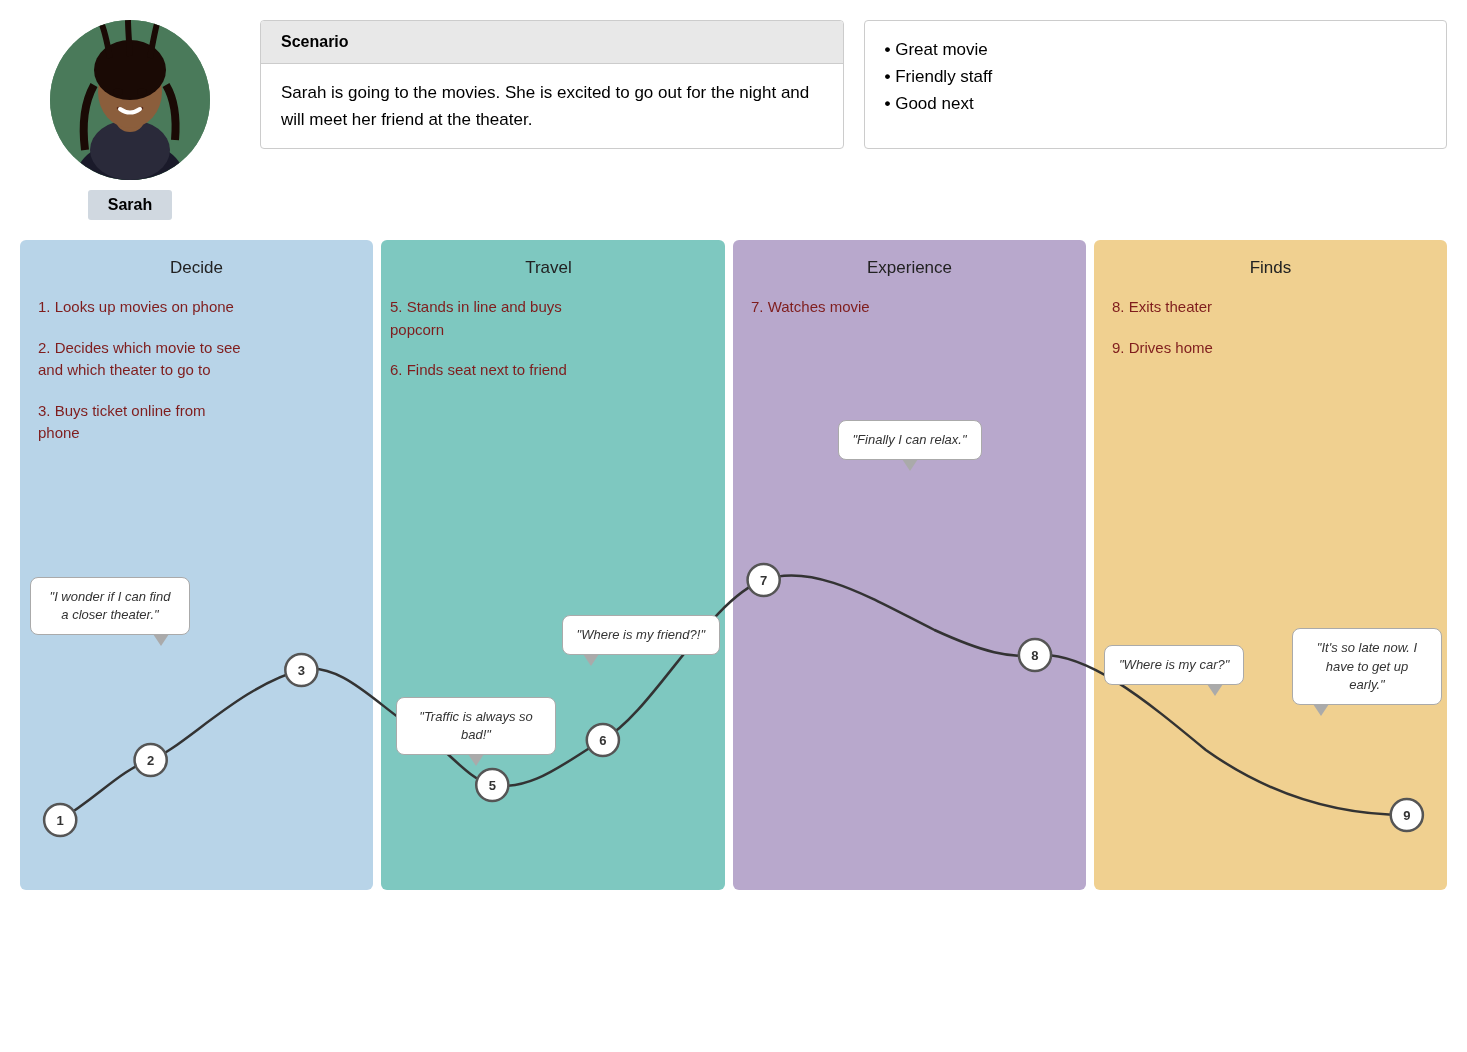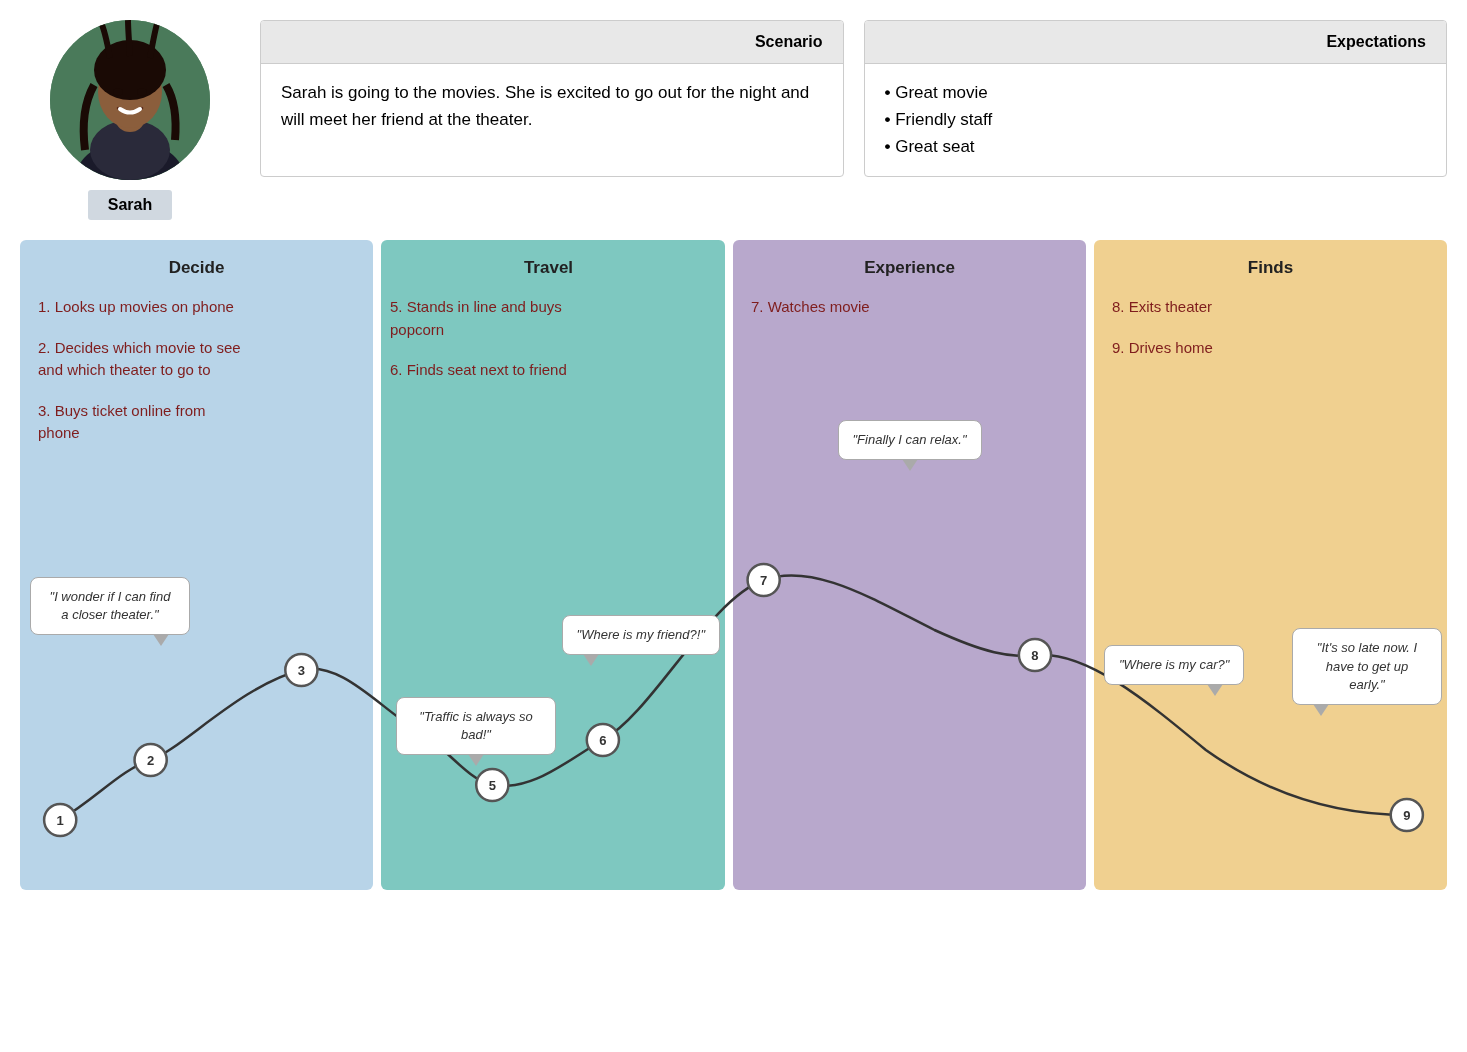--- a/index.html
+++ b/index.html
@@ -59,21 +59,21 @@
       border-radius: 4px;
       padding: 0;
       overflow: hidden;
     }
 
     .info-card-header {
       background: #e8e8e8;
       padding: 12px 20px;
       font-weight: bold;
       font-size: 16px;
-      text-align: right;
+      text-align: left;
       border-bottom: 1.5px solid #ccc;
     }
 
     .info-card-body {
       padding: 15px 20px;
       font-size: 17px;
       line-height: 1.6;
     }
 
     .expectations-list {
@@ -93,21 +93,21 @@
       position: relative;
       min-height: 650px;
     }
 
     .phase-decide { background: #b8d4e8; }
     .phase-travel { background: #7ec8c0; }
     .phase-experience { background: #b8a8cc; }
     .phase-return { background: #f0d090; }
 
     .phase-header {
-      font-weight: bold;
+      font-weight: normal;
       font-size: 17px;
       margin-bottom: 18px;
       text-align: center;
       color: #222;
     }
 
     .step-item {
       font-size: 15px;
       line-height: 1.5;
       margin-bottom: 18px;
@@ -216,26 +216,25 @@
   </div>
 
   <div class="info-cards">
 
     <div class="info-card">
       <div class="info-card-header">Scenario</div>
       <div class="info-card-body">Sarah is going to the movies. She is excited to go out for the night and will meet her friend at the theater.</div>
     </div>
 
     <div class="info-card">
-      <div class="info-card-header">Expectations</div>
       <div class="info-card-body">
         <ul class="expectations-list">
             <li>Great movie</li>
             <li>Friendly staff</li>
-            <li>Great seat</li>
+            <li>Good next</li>
           </ul>
       </div>
     </div>
   </div>
 </div>
 
 <div class="journey-wrapper" style="position:relative;">
 
   <div class="phase-column phase-decide" style="position:relative;">
     <div class="phase-header">Decide</div>

